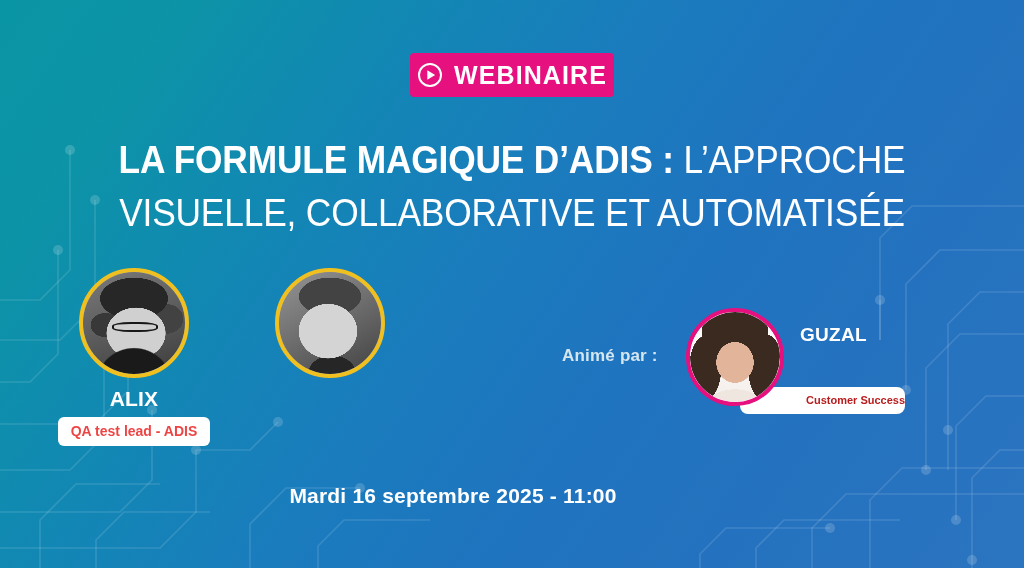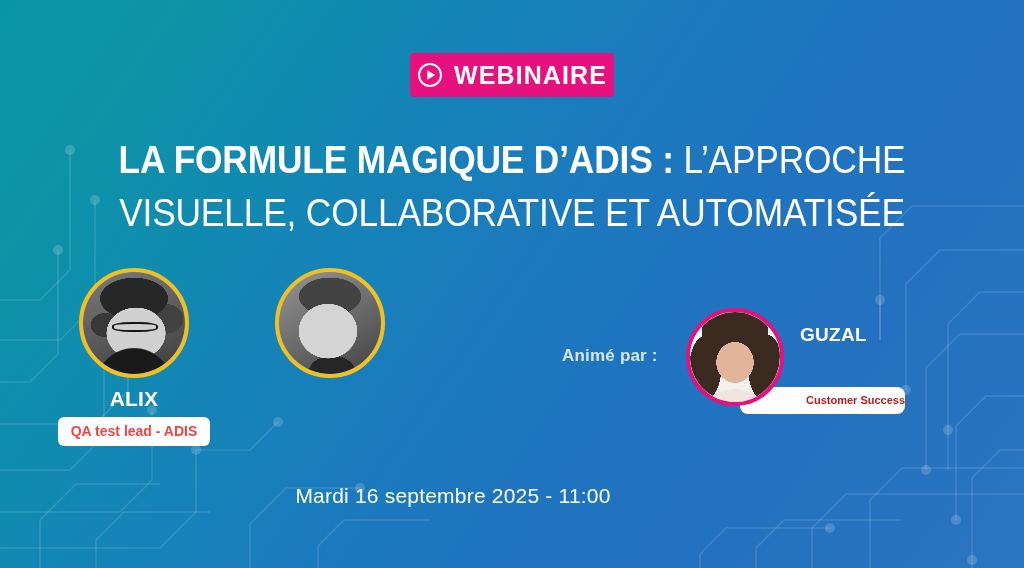--- a/index.html
+++ b/index.html
@@ -205,20 +205,21 @@
   
   .date {
     position: absolute;
     left: 0;
     top: 484px;
     width: 906px;
     text-align: center;
     color: #ffffff;
     font-size: 21px;
     letter-spacing: 0.2px;
+    font-weight: bold;
   }
 </style>
 </head>
 <body>
 
 <div id="banner">
 
   <div class="circuit">
     <svg viewBox="0 0 1024 568" xmlns="http://www.w3.org/2000/svg" aria-hidden="true">
       <g fill="none" stroke="#ffffff" stroke-opacity="0.13" stroke-width="1.6">

